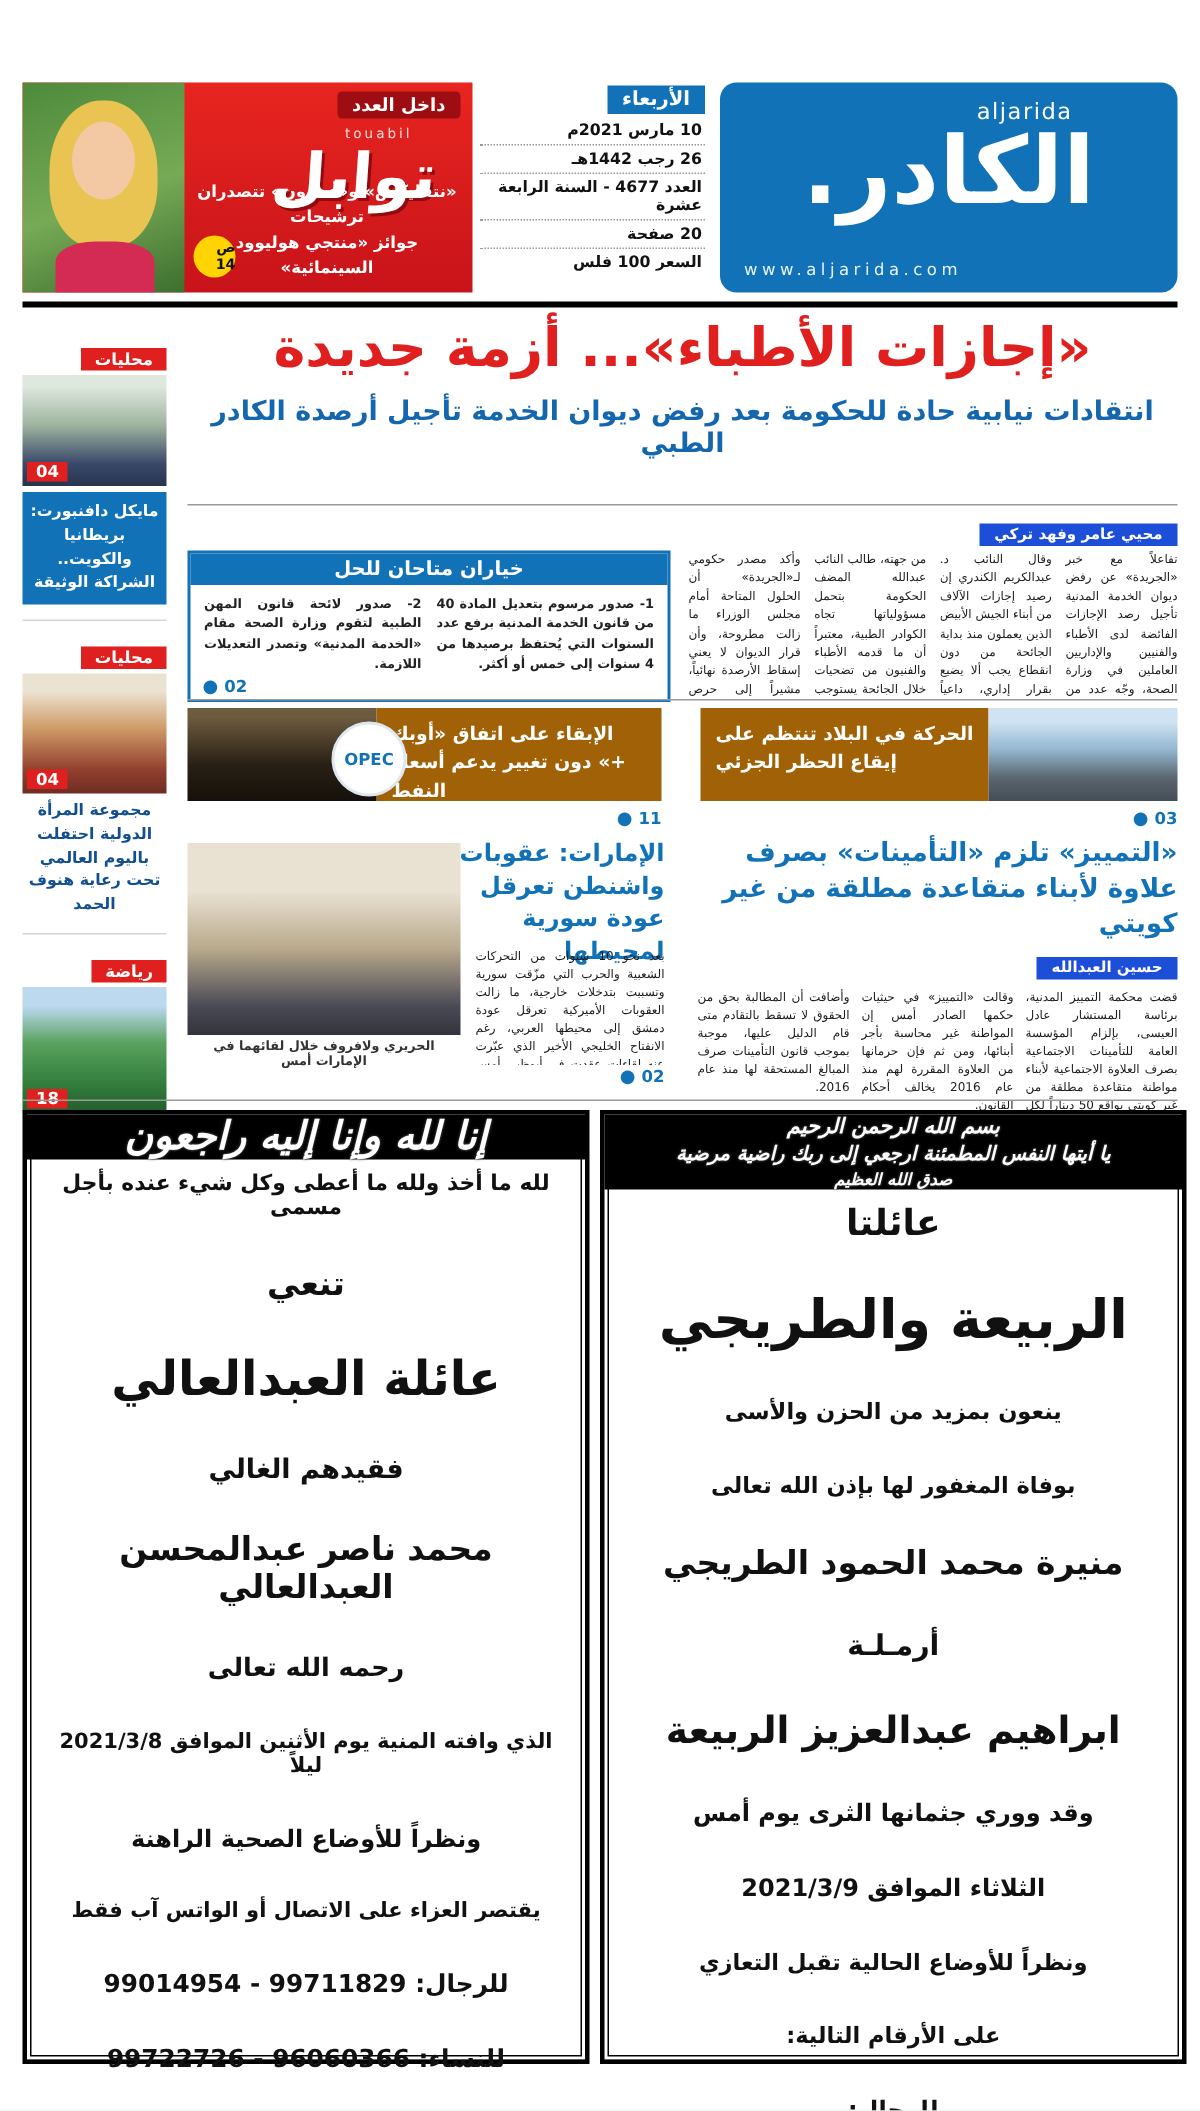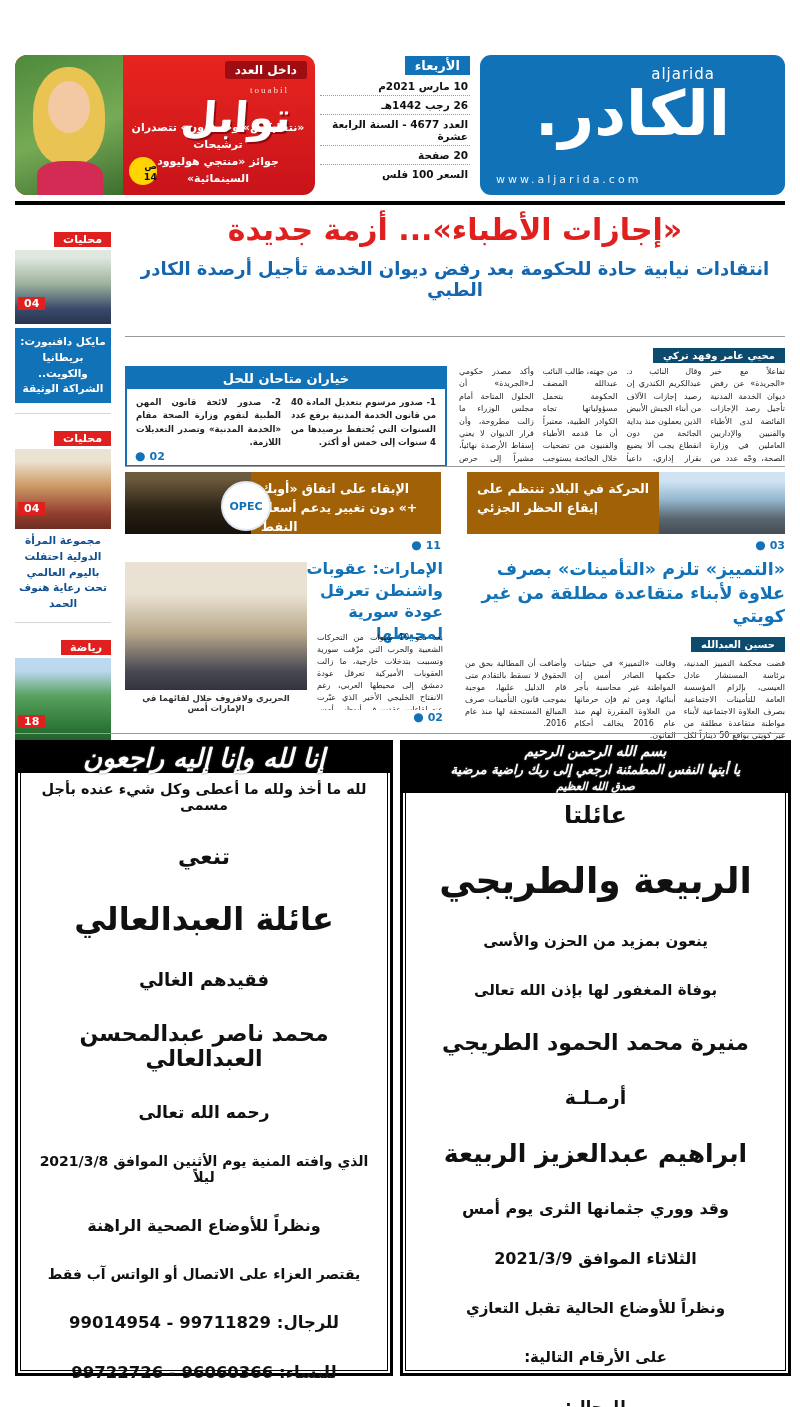--- a/index.html
+++ b/index.html
@@ -9,54 +9,54 @@
   
   .logo-box{background:#1272b8;border-radius:11px;color:#fff;}
   .logo-latin{position:absolute;top:10px;right:70px;font-size:15px;letter-spacing:1px;color:#fff;}
   .logo-ar{position:absolute;top:28px;right:12px;left:12px;text-align:center;font-size:62px;font-weight:bold;line-height:1;}
   .logo-web{position:absolute;bottom:9px;left:16px;font-size:11px;letter-spacing:3px;color:#eaf4fc;direction:ltr;}
   .dates{font-weight:bold;}
   .day-pill{background:#1272b8;color:#fff;font-size:13px;font-weight:bold;text-align:center;
             padding:2px 10px;display:inline-block;margin-bottom:2px;}
   .date-row{border-bottom:1px dotted #9a9a9a;padding:3px 2px;font-size:10.5px;text-align:right;}
   .date-row:last-child{border-bottom:none;}
-  .promo{background:linear-gradient(180deg,#e8251f,#c8131a);border-radius:12px;overflow:hidden;color:#fff;}
+  .promo{background:linear-gradient(180deg,#e8251f,#c8131a);border-radius:0;overflow:hidden;color:#fff;}
   .promo-tab{position:absolute;top:6px;right:8px;background:#9e0d12;color:#fff;font-size:12px;
              font-weight:bold;padding:2px 10px;border-radius:3px;}
   .promo-photo{position:absolute;left:0;top:0;width:108px;height:140px;
                background:linear-gradient(160deg,#4d8a3c,#77aa55 55%,#3c6e2f);}
   .ph-hair{position:absolute;left:18px;top:12px;width:72px;height:98px;background:#e9c452;border-radius:48% 48% 42% 42%;}
   .ph-face{position:absolute;left:33px;top:26px;width:42px;height:52px;background:#f2c9a2;border-radius:50%;}
   .ph-dress{position:absolute;left:22px;bottom:0;width:66px;height:34px;background:#d42b55;border-radius:40% 40% 0 0;}
-  .promo-latin{position:absolute;top:30px;right:26px;font-size:9px;opacity:.85;letter-spacing:2px;direction:ltr;font-family:Liberation Serif, serif;}
+  .promo-latin{position:absolute;top:30px;right:40px;font-size:9px;opacity:.85;letter-spacing:2px;direction:ltr;}
   .promo-brand{position:absolute;top:38px;right:24px;font-size:42px;font-weight:bold;
                text-shadow:2px 2px 0 #8f0b10;transform:skewX(-4deg);}
   .promo-cap{position:absolute;bottom:8px;right:8px;width:178px;text-align:center;font-size:11px;
              font-weight:bold;line-height:1.55;}
   .promo-page{position:absolute;bottom:10px;left:114px;width:28px;height:28px;background:#ffd400;color:#111;
               border-radius:50%;display:flex;align-items:center;justify-content:center;font-size:9.5px;font-weight:bold;}
   .black-rule{background:#000;}
   
-  .lead-head{color:#e0201f;font-weight:bold;font-size:30px;text-align:center;line-height:1.05;margin:0;}
+  .lead-head{color:#e0201f;font-weight:bold;font-size:36px;text-align:center;line-height:1.05;margin:0;}
   .lead-sub{color:#1467ae;font-weight:bold;font-size:18px;text-align:center;margin-top:12px;}
-  .byline-box{background:#0c4a6e;color:#fff;font-size:10px;font-weight:bold;padding:2px 10px;display:inline-block;}
+  .byline-box{background:#1d4ed8;color:#fff;font-size:10px;font-weight:bold;padding:2px 10px;display:inline-block;}
   .body-cols{display:flex;gap:9px;}
   .bcol{flex:1;font-size:8px;line-height:1.55;text-align:justify;color:#1c1c1c;overflow:hidden;height:100px;}
   .sol-box{border:2px solid #1272b8;position:relative;}
   .sol-title{background:#1272b8;color:#fff;font-size:13px;font-weight:bold;text-align:center;padding:3px 0;}
   .sol-body{display:flex;gap:10px;padding:7px 9px 16px;}
   .sol-pt{flex:1;font-size:8.6px;line-height:1.55;text-align:justify;font-weight:bold;color:#222;}
   .pg{display:flex;align-items:center;gap:4px;color:#1272b8;font-weight:bold;font-size:11px;}
   .pg .dot{font-size:12px;}
   
   .sb{display:flex;flex-direction:column;gap:13px;}
   .sb-item{border-bottom:1px solid #d5d5d5;padding-bottom:10px;}
   .sb-tab{background:#e0201f;color:#fff;font-size:11px;font-weight:bold;padding:1px 9px;display:inline-block;margin-bottom:3px;margin-left:32px;}
   .sb-photo{position:relative;width:96px;}
-  .sb-page{position:absolute;left:3px;bottom:14px;background:#e0201f;color:#fff;font-size:11px;font-weight:bold;padding:0 6px;}
+  .sb-page{position:absolute;left:3px;bottom:3px;background:#e0201f;color:#fff;font-size:11px;font-weight:bold;padding:0 6px;}
   .sb-cap{font-size:10.5px;font-weight:bold;line-height:1.5;text-align:center;margin-top:4px;}
   .cap-bluebox{background:#1272b8;color:#fff;padding:6px 4px;}
   .cap-blue{color:#124f8f;}
   
   .teaser{display:flex;flex-direction:column;}
   .teaser-main{display:flex;height:62px;}
   .tz-text{background:#a16207;color:#fff;font-size:12.5px;font-weight:bold;line-height:1.5;
            padding:8px 10px;flex:1;text-align:left;}
   .tz-img{width:126px;position:relative;}
   .opec-img{background:linear-gradient(180deg,#6d5b3e 10%,#2a2115 60%,#15100a);}

